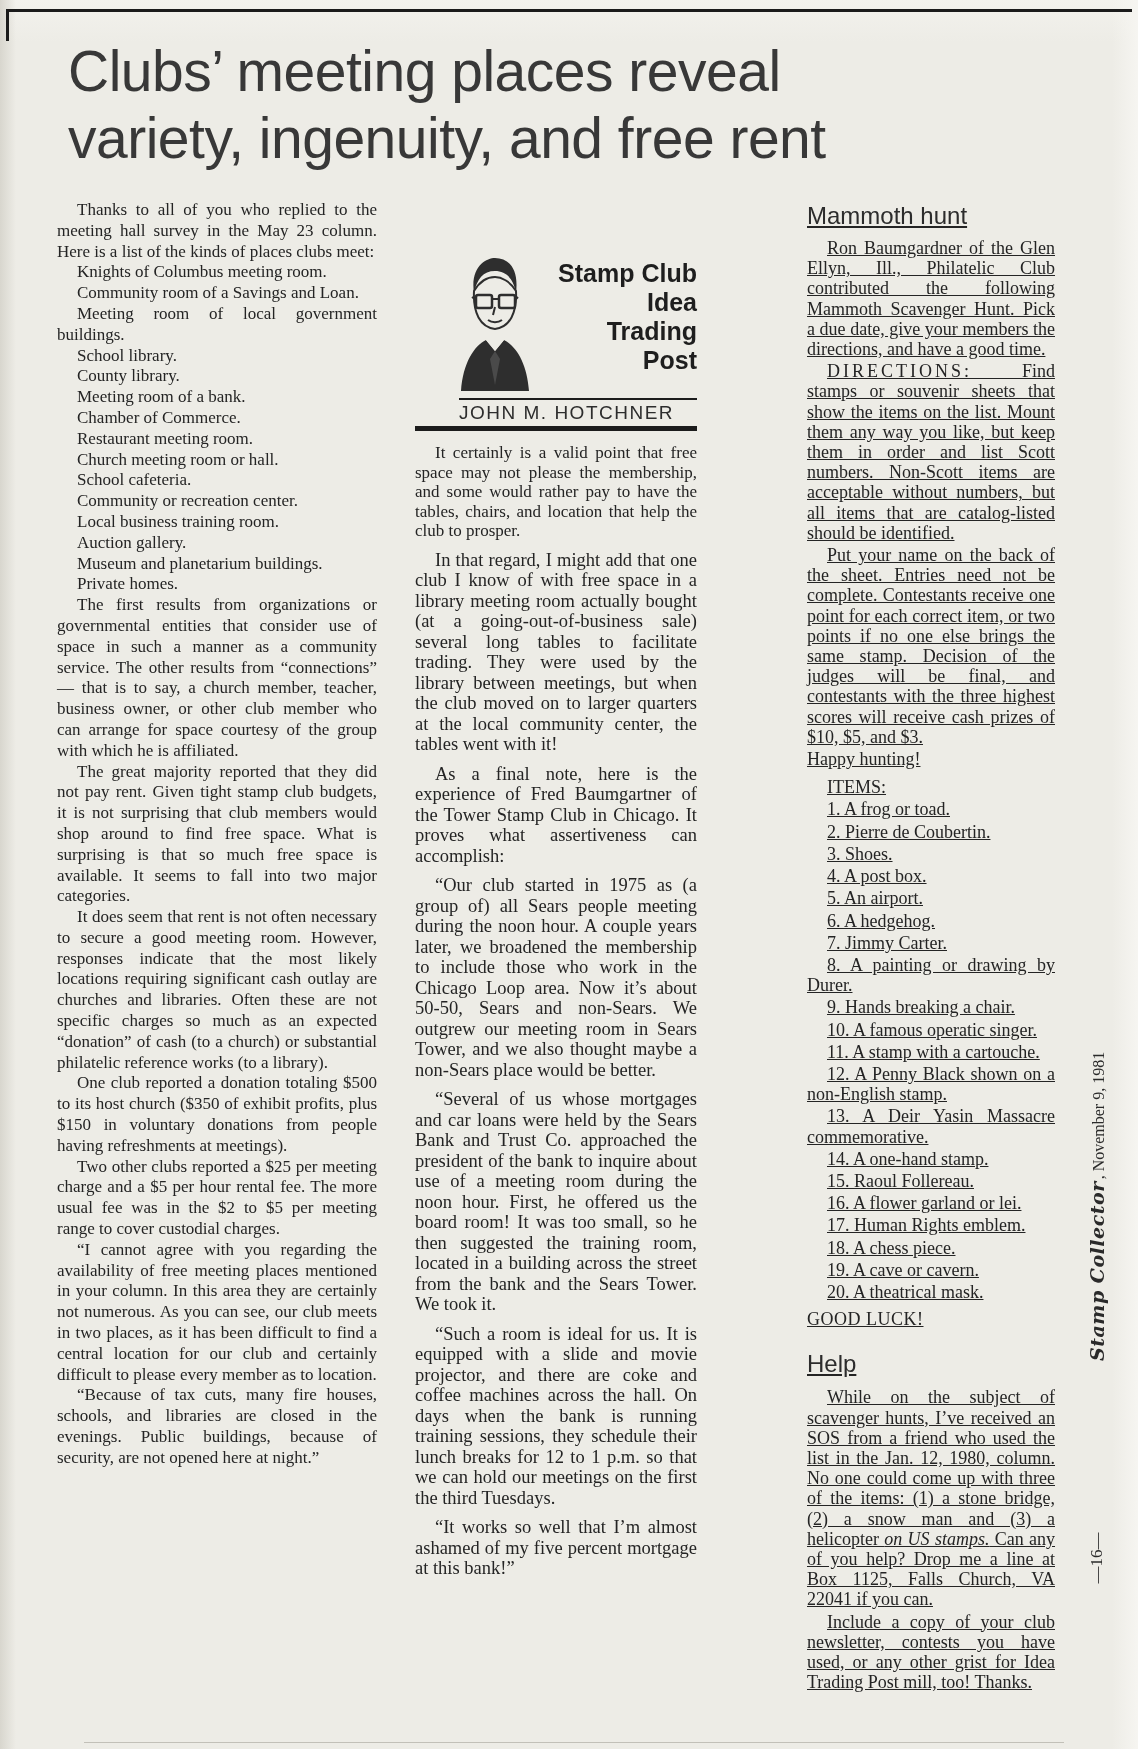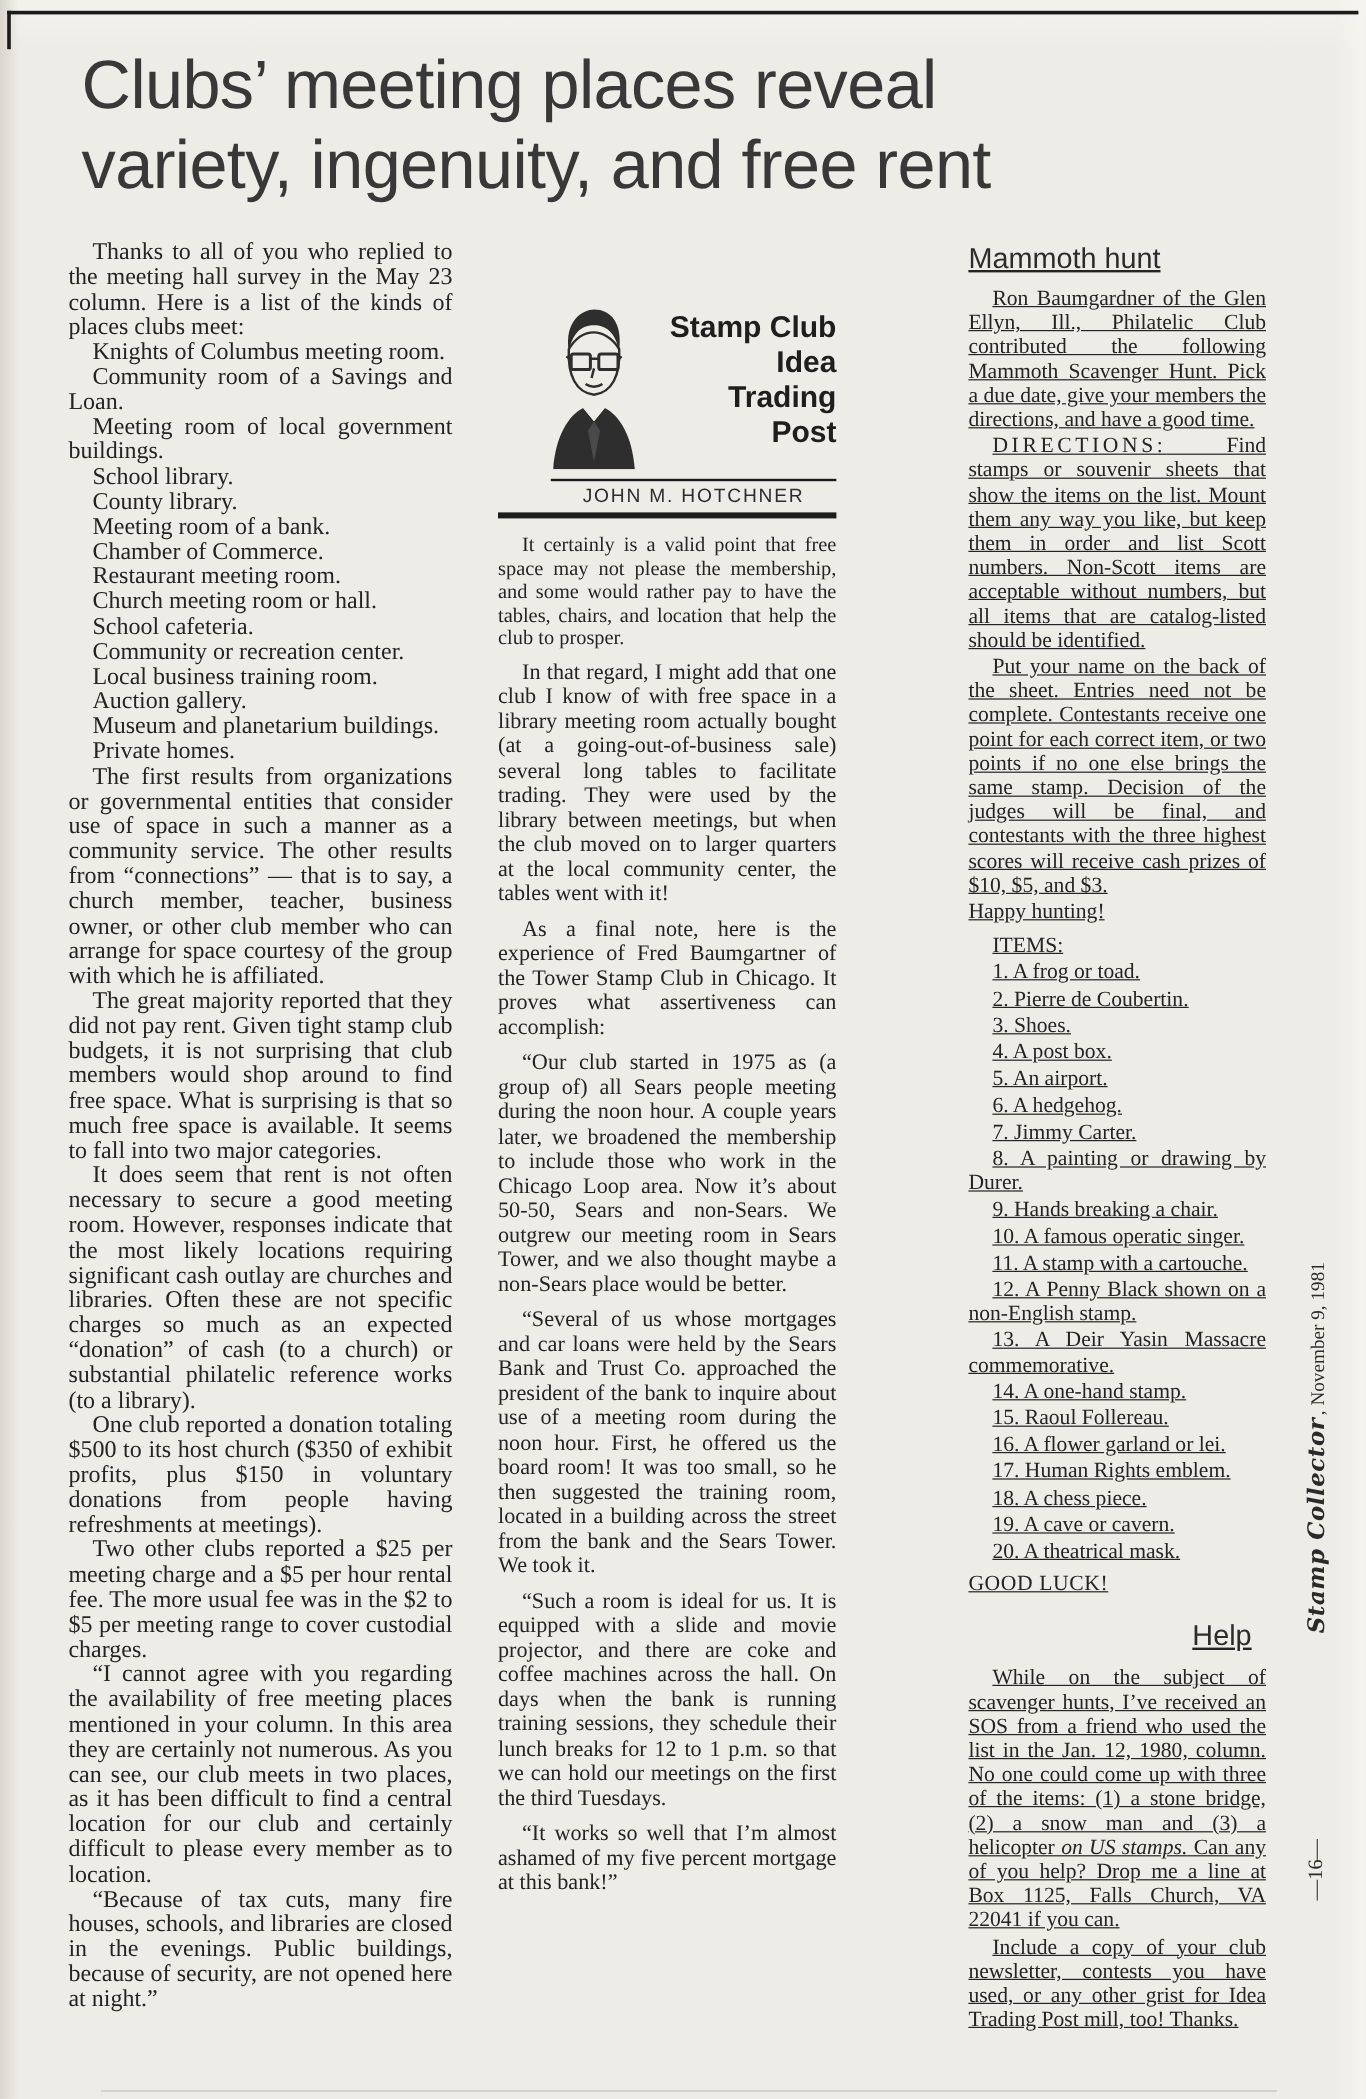--- a/index.html
+++ b/index.html
@@ -21,50 +21,50 @@
   .bottom-rule{position:absolute;left:84px;top:1742px;width:980px;height:1px;background:#c2c0b8;}
 
   .headline{
     position:absolute;left:68px;top:38px;margin:0;width:900px;
     font-family:"Liberation Sans",sans-serif;font-weight:400;
     font-size:57px;line-height:67px;letter-spacing:-0.5px;color:#383838;
   }
   .headline span{display:block;}
 
   .col{position:absolute;text-align:justify;}
-  .col-left{left:57px;top:200px;width:320px;font-size:20px;line-height:20.8px;}
+  .col-left{left:57px;top:200px;width:320px;font-size:17px;line-height:20.8px;}
   .col-mid{left:415px;top:212px;width:282px;font-size:18.5px;line-height:20.5px;margin-top:41px;}
   .col-right{left:807px;top:203px;width:248px;font-size:18px;line-height:20.2px;text-decoration:underline;}
 
   .para{margin:0;text-indent:20px;}
   .col-right .para{margin-bottom:2px;}
 
   
   .masthead{display:flex;align-items:flex-start;text-align:left;}
   .portrait{margin-left:34px;width:94px;flex:0 0 auto;}
   .mast-title{
     flex:1;text-align:right;padding-top:6px;
     font-family:"Liberation Sans",sans-serif;font-weight:700;
     font-size:25px;line-height:29px;color:#1e1e1e;
   }
   .byline-wrap{border-bottom:5px solid #1c1c1c;margin-top:2px;padding-bottom:2px;}
   .byline-inner{
-    border-top:2px solid #1c1c1c;margin-left:44px;text-align:center;
-    font-family:"Liberation Sans",sans-serif;font-size:16px;letter-spacing:1.5px;
+    border-top:2px solid #1c1c1c;margin-left:44px;
+    font-family:"Liberation Sans",sans-serif;font-size:19px;letter-spacing:1.5px;
     color:#2d2d2d;padding:3px 0 1px;
   }
   .mid-first{margin:12px 0 9px;text-indent:20px;font-size:17px;line-height:19.5px;}
   .mid-paras .para{margin-bottom:9px;}
 
   
   .section-heading{
     font-family:"Liberation Sans",sans-serif;font-weight:400;
     font-size:24px;line-height:26px;color:#2c2c2c;margin:0 0 9px;text-align:left;
   }
-  .heading-help{margin:22px 12px 10px;text-align:right;}
+  .heading-help{margin:22px 0 10px;}
   .directions-lead{letter-spacing:3px;}
   .items-label{margin:8px 0 9px;}
   .happy{margin-top:2px;}
   .no-indent{text-indent:0;}
   .good-luck{margin:7px 0 0;letter-spacing:0.5px;text-indent:0;}
   .em-ital{font-style:italic;}
 
   
   .margin-pub{
     position:absolute;left:956px;top:1209px;width:282px;height:22px;

